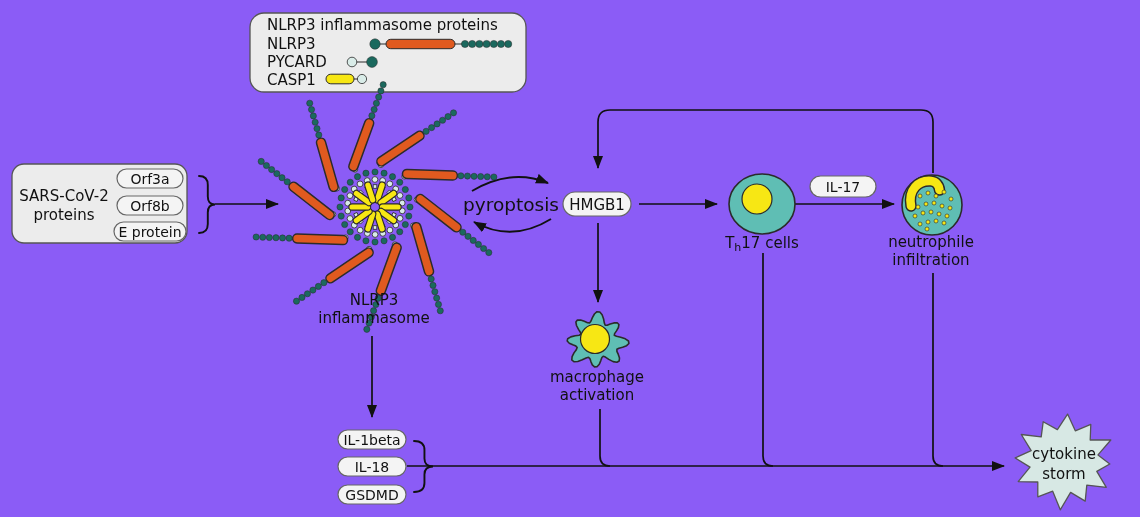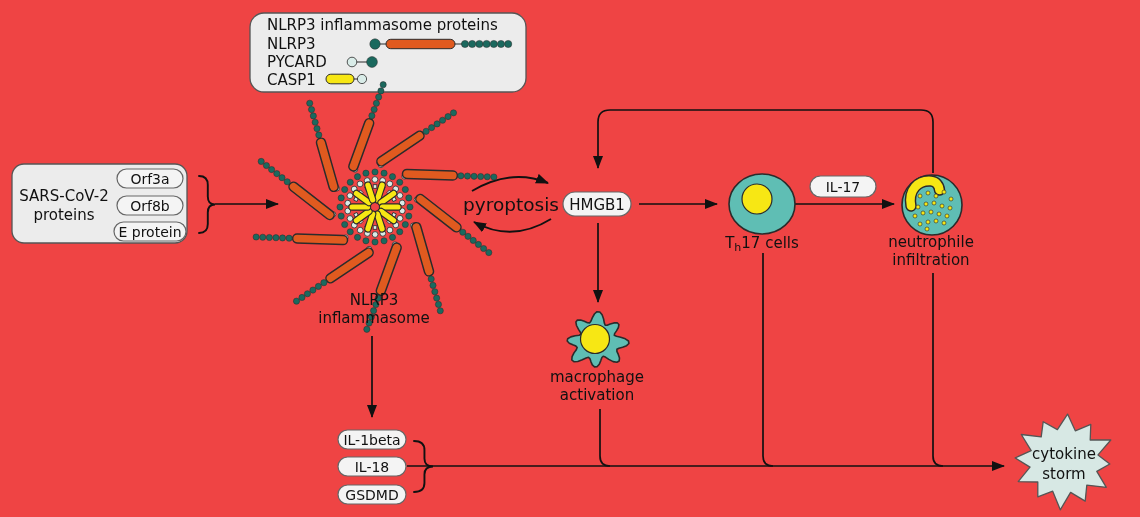--- a/index.html
+++ b/index.html
@@ -1,16 +1,16 @@
 <!DOCTYPE html>
 <html style="--ink: #111111; --outline: #2b2b2b; --darkteal: #1b695e; --orange: #e05a1f; --yellow: #f7e714; --pale: #d9ece8; --cellteal: #5fbeb4; --boxfill: #ececec; --boxstroke: #555555; --pillfill: #f4f4f4; --pillstroke: #666666; --stormfill: #d7e8e4;"><head>
 <meta charset="utf-8">
 <style>
   html,body{margin:0;padding:0;background:#fff;}
-  .canvas{width:1140px;height:517px;position:relative;background:#ef4444;overflow:hidden;}
+  .canvas{width:1140px;height:517px;position:relative;background:#8b5cf6;overflow:hidden;}
   svg{display:block;}
   text{font-family:"DejaVu Sans",sans-serif;fill:var(--ink);}
   .lbl{font-size:15px;}
   .lbl-sm{font-size:14px;}
   .lbl-sub{font-size:11px;}
   .pyro{font-size:18.5px;}
   .box{fill:var(--boxfill);stroke:var(--boxstroke);stroke-width:1.3;}
   .pill{fill:var(--pillfill);stroke:var(--pillstroke);stroke-width:1.2;}
   .flow{fill:none;stroke:var(--ink);stroke-width:1.7;}
   .brace{fill:none;stroke:var(--ink);stroke-width:1.9;stroke-linecap:round;}

